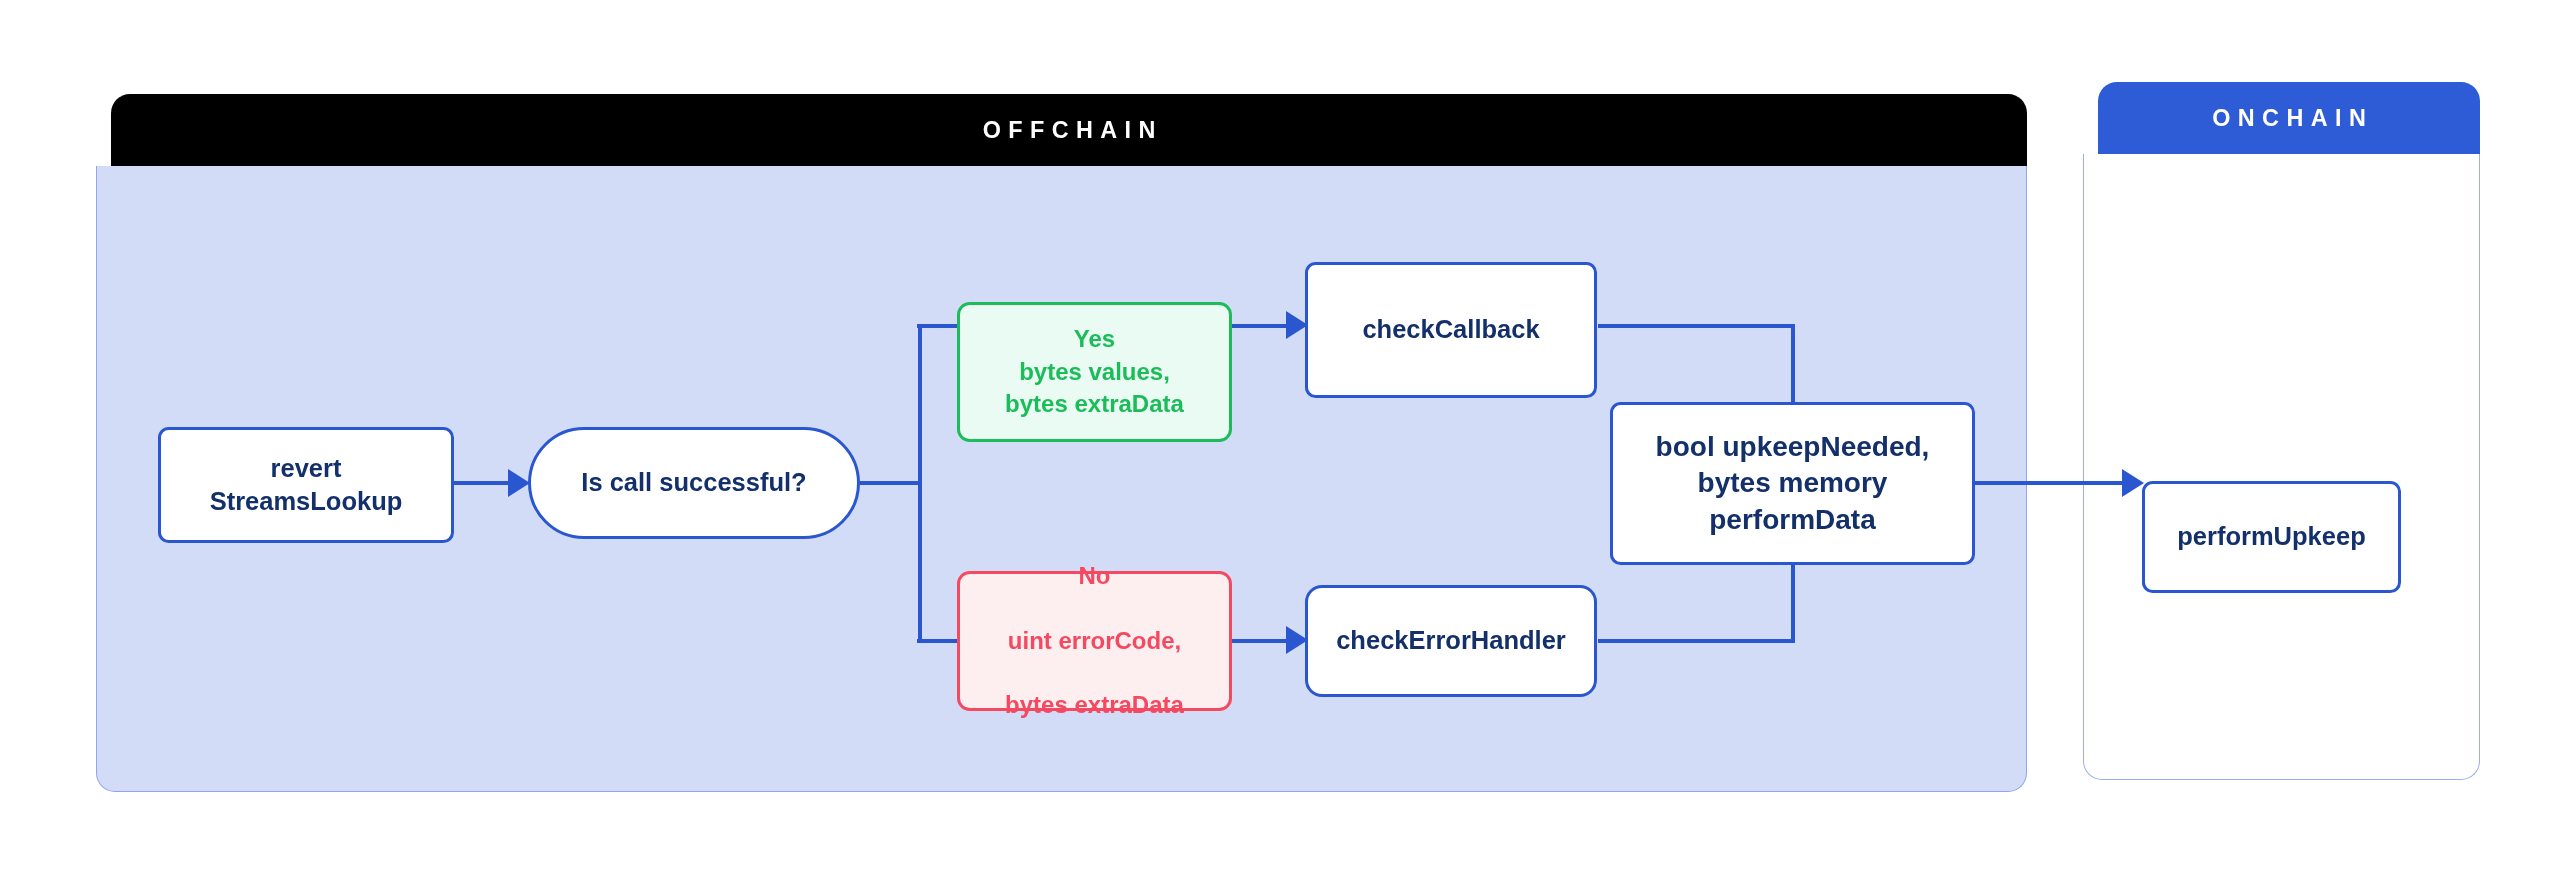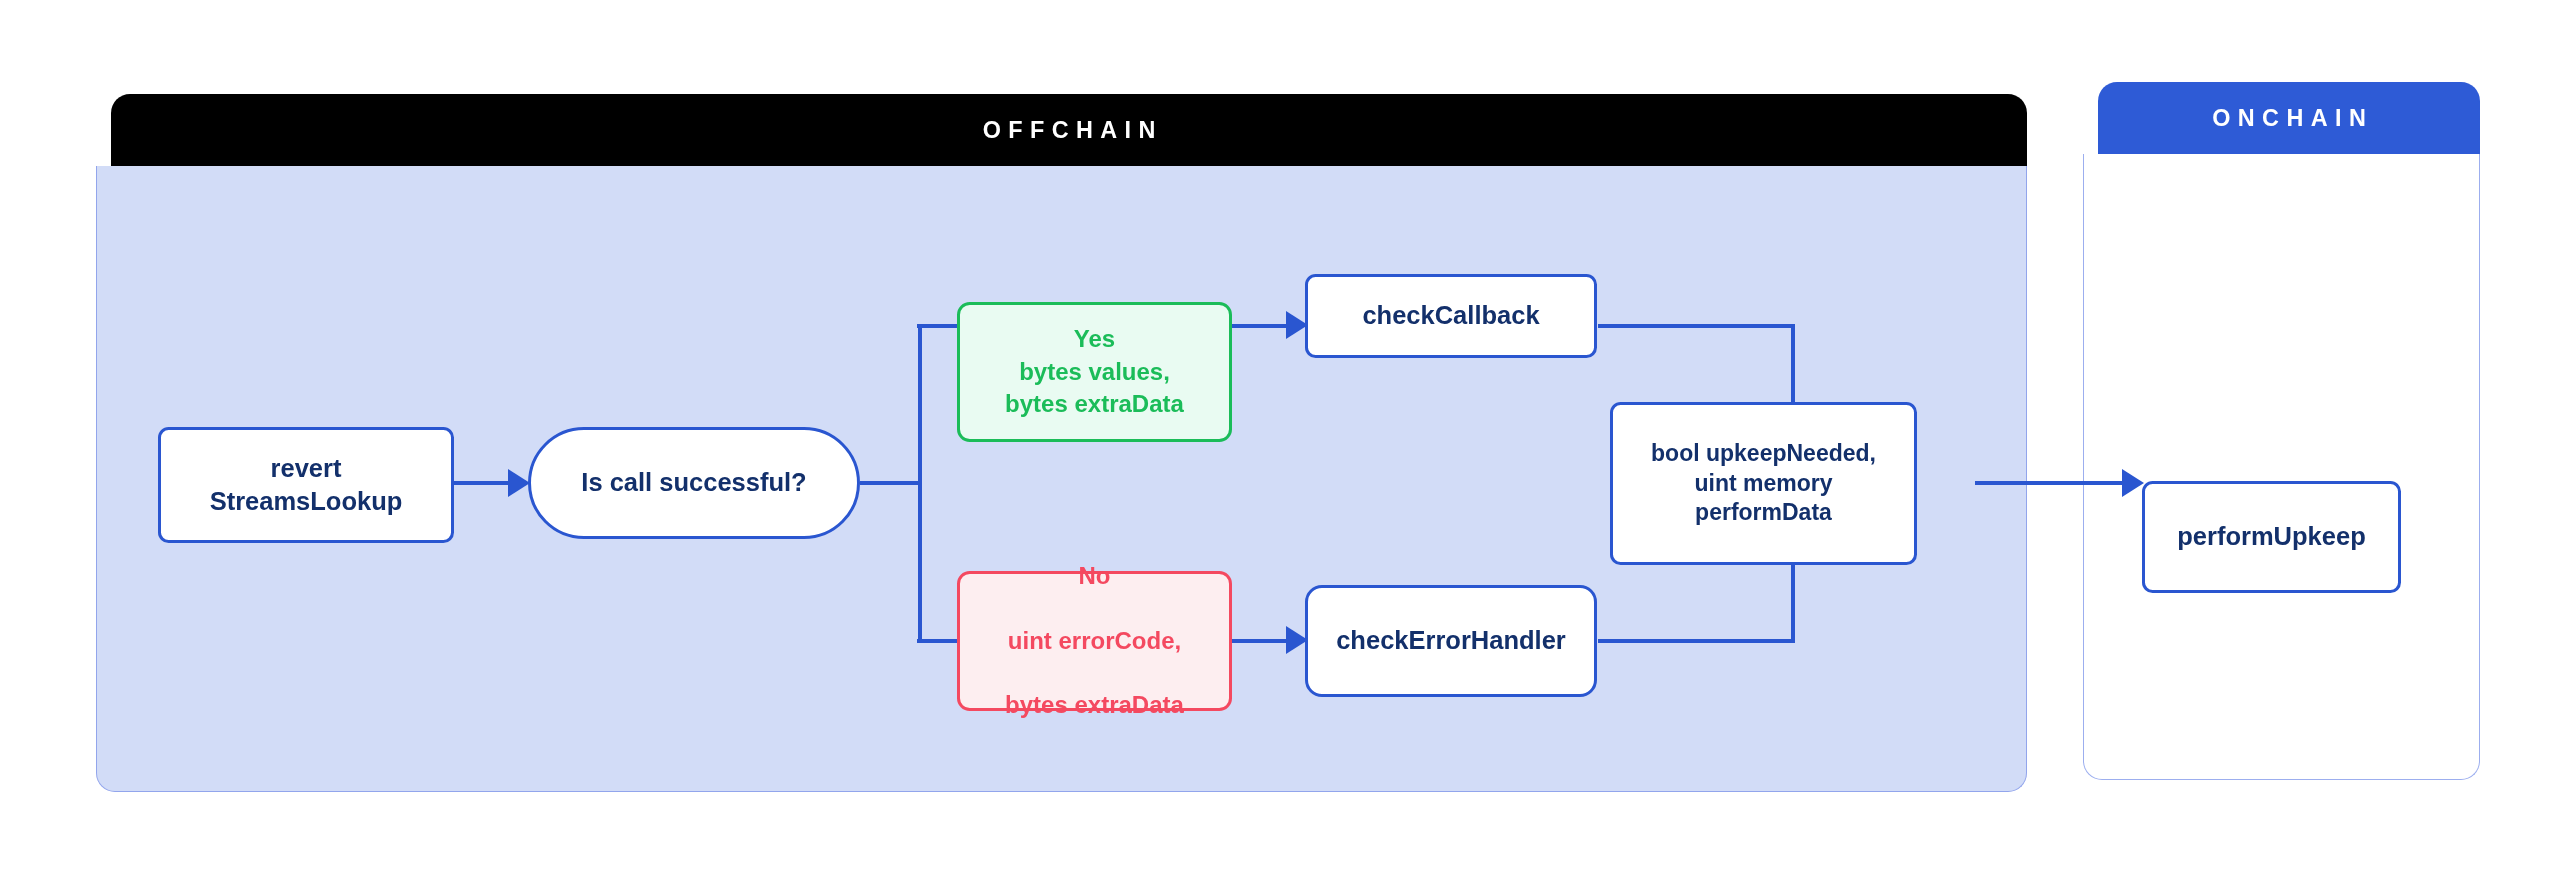--- a/index.html
+++ b/index.html
@@ -41,23 +41,23 @@
     color:var(--navy);font-weight:bold;font-size:25.5px;line-height:1.3;text-align:center;}
   .node span{display:block;}
   .node-revert{left:158px;top:427px;width:296px;height:116px;}
   .node-pill{left:528px;top:427px;width:332px;height:112px;border-radius:56px;}
   .node-yes{left:957px;top:255px;width:275px;height:140px;
     background:var(--green-fill);border-color:var(--green);color:var(--green);
     font-size:24px;line-height:1.35;border-radius:12.8px;margin-top:47px;}
   .node-no{left:957px;top:571px;width:275px;height:140px;
     background:var(--red-fill);border-color:var(--red);color:var(--red);
     font-size:24px;line-height:1.35;border-radius:12.8px;gap:32px;}
-  .node-check-callback{left:1305px;top:274px;width:292px;height:84px;}
+  .node-check-callback{left:1305px;top:262px;width:292px;height:136px;}
   .node-check-error-handler{left:1305px;top:585px;width:292px;height:112px;border-radius:17px;}
-  .node-result{left:1610px;top:402px;width:307px;height:163px;font-size:23px;}
+  .node-result{left:1610px;top:402px;width:365px;height:163px;font-size:28px;}
   .node-perform-upkeep{left:2142px;top:437px;width:259px;height:112px;margin-top:44px;}
 
   
   .hline,.vline{position:absolute;background:var(--blue);}
   .hline{height:3.7px;}
   .vline{width:3.7px;}
   .arrowhead{position:absolute;width:0;height:0;
     border-top:14.4px solid transparent;border-bottom:14.4px solid transparent;
     border-left:22px solid var(--blue);}
 </style>
@@ -127,21 +127,21 @@
   <div class="node node-check-callback">
     <span>checkCallback</span>
   </div>
 
   <div class="node node-check-error-handler">
     <span>checkErrorHandler</span>
   </div>
 
   <div class="node node-result">
     <span>bool upkeepNeeded,</span>
-    <span>uint memory</span>
+    <span>bytes memory</span>
     <span>performData</span>
   </div>
 
   <div class="node node-perform-upkeep">
     <span>performUpkeep</span>
   </div>
 
 </div>
 
 

